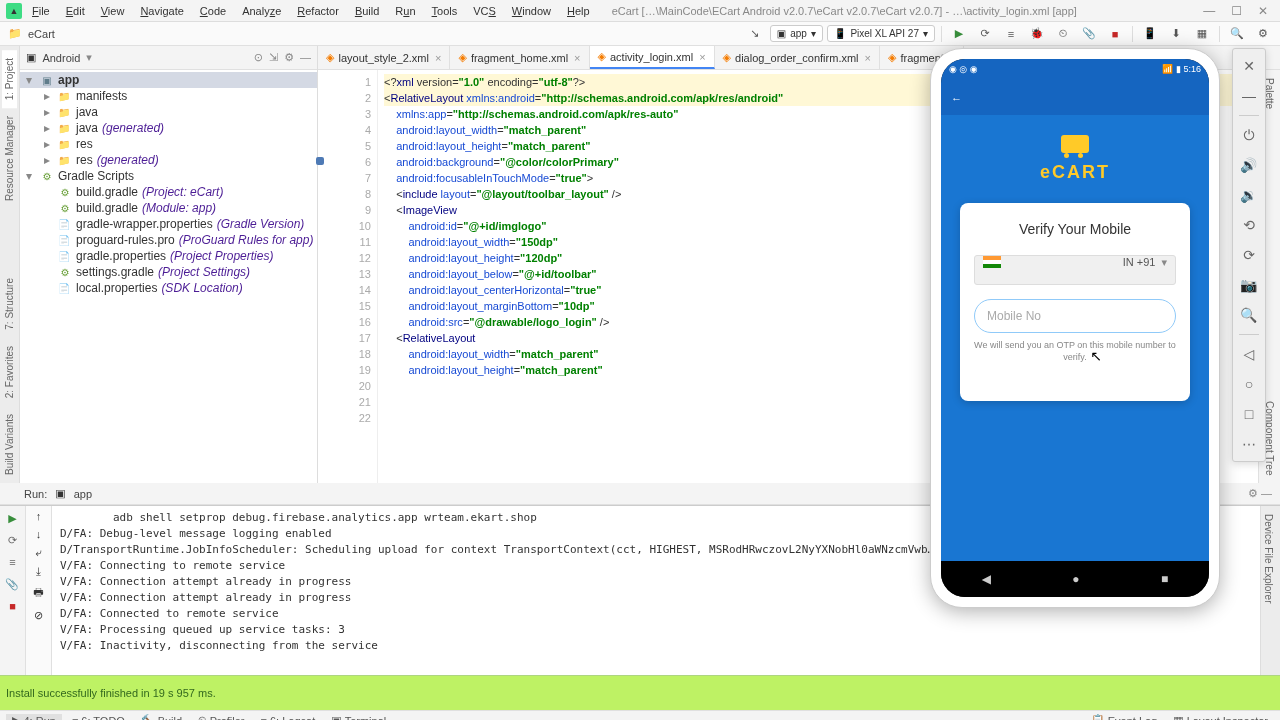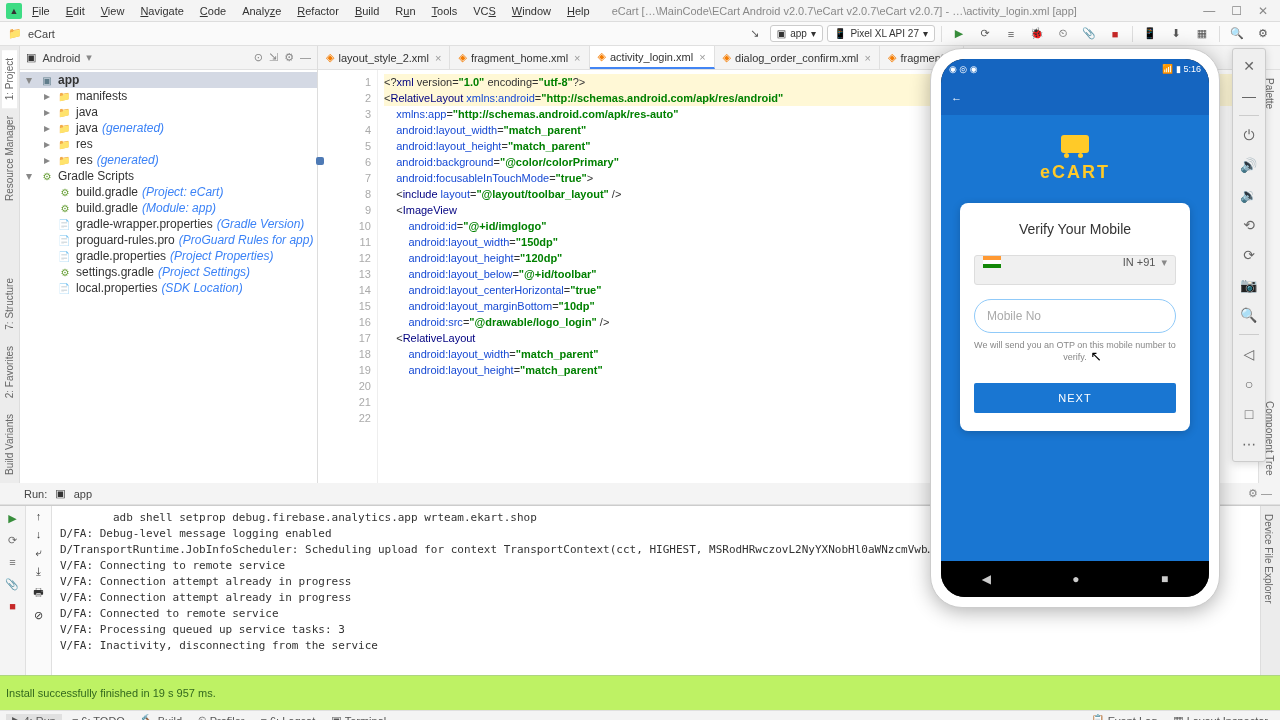--- a/index.html
+++ b/index.html
@@ -33,21 +33,21 @@
 .projpanel { width: 298px; background: #fff; border-right: 1px solid #ddd; display: flex; flex-direction: column; }
 .projhead { height: 24px; background: #f4f4f4; border-bottom: 1px solid #e0e0e0; display: flex; align-items: center; padding: 0 6px; gap: 6px; }
 .projhead .dd { color: #444; }
 .projhead .icons { margin-left: auto; display: flex; gap: 6px; color: #888; }
 .tree { flex: 1; overflow: auto; padding: 2px 0; font-size: 12px; }
 .tree .node { display: flex; align-items: center; padding: 1px 0 1px 6px; gap: 4px; white-space: nowrap; }
 .tree .node.sel { background: #d4d9e4; }
 .tree .ind { display: inline-block; }
 .tree .ficon { width: 14px; height: 14px; display: inline-flex; align-items: center; justify-content: center; font-size: 10px; }
 .tree .folder { color: #607d8b; }
-.tree .gray { color: #3b82f6; font-style: italic; }
+.tree .gray { color: #4c1d95; font-style: italic; }
 .tree .arrow { color: #888; width: 10px; display: inline-block; }
 
 
 .editorpanel { flex: 1; display: flex; flex-direction: column; background: #fff; }
 .edtabs { height: 24px; background: #f4f4f4; border-bottom: 1px solid #e0e0e0; display: flex; align-items: stretch; }
 .edtab { display: flex; align-items: center; padding: 0 8px; gap: 4px; border-right: 1px solid #e0e0e0; font-size: 11px; cursor: pointer; }
 .edtab.active { background: #fff; border-bottom: 2px solid #4285f4; }
 .edtab .x { color: #999; margin-left: 2px; }
 .edbody { flex: 1; display: flex; position: relative; }
 .gutter { width: 42px; background: #fff; border-right: 1px solid #eee; text-align: right; padding: 4px 6px 0 0; color: #aaa; font-family: "Consolas", monospace; font-size: 11px; line-height: 16px; }
@@ -411,21 +411,20 @@
         <h3>Verify Your Mobile</h3>
         <div class="emusel">
           <span class="flag"></span>
           <span>IN  +91</span>
           <span class="dd">▾</span>
         </div>
         <div class="emuinput">
           <span>Mobile No</span>
         </div>
         <div class="emuhint">We will send you an OTP on this mobile number to verify.</div>
-        <div class="emubtn">NEXT</div>
       </div>
     </div>
     <div class="emunav">
       <span>◀</span>
       <span>●</span>
       <span>■</span>
     </div>
   </div>
 </div>
 

